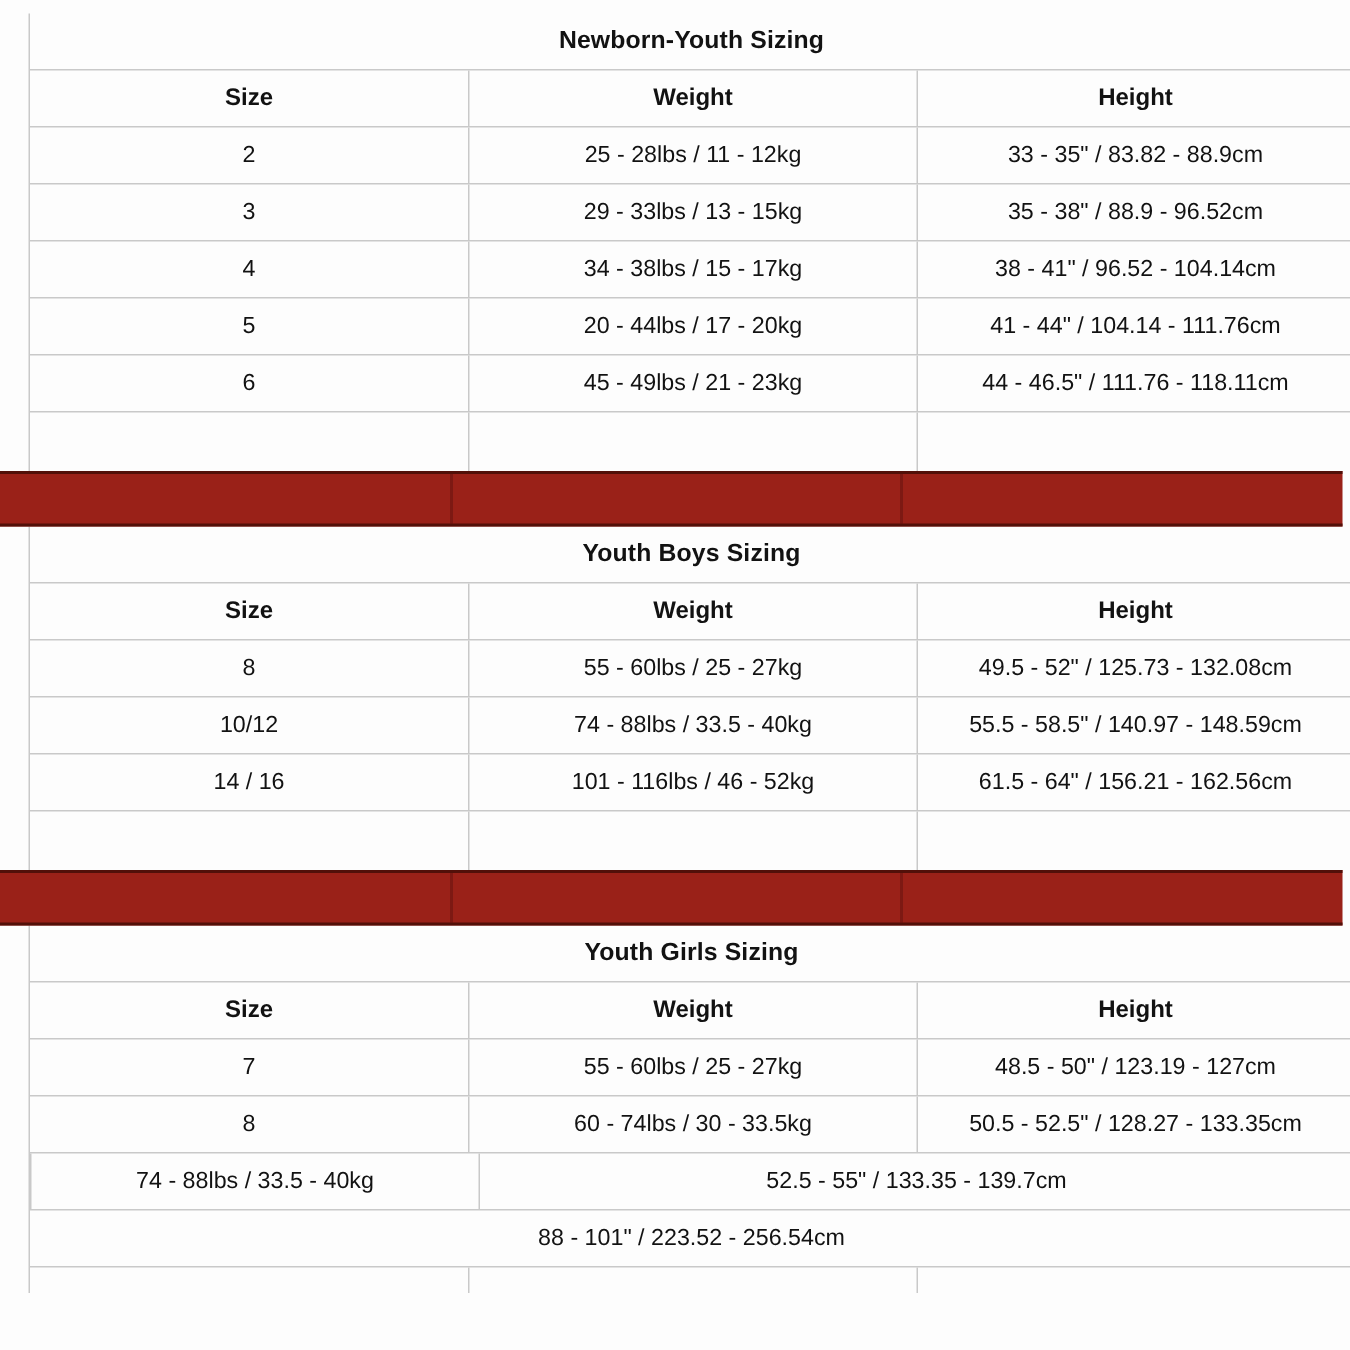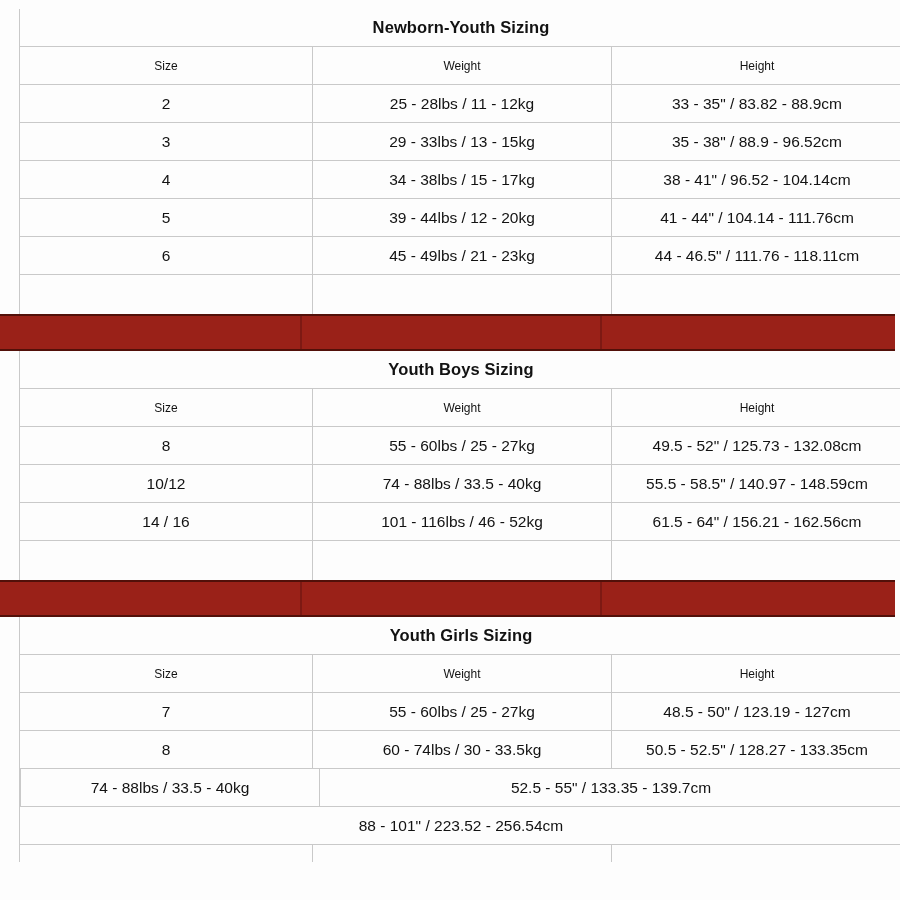--- a/index.html
+++ b/index.html
@@ -31,21 +31,21 @@
     display:flex;height:38px;box-sizing:border-box;
     border-bottom:1px solid var(--grid);align-items:stretch;
   }
   .cell{
     display:flex;align-items:center;justify-content:center;
     box-sizing:border-box;font-size:15.5px;white-space:nowrap;
   }
   .c1{width:292px;}
   .c2{width:300px;border-left:1px solid var(--grid);border-right:1px solid var(--grid);}
   .c3{flex:1;}
-  .header-row .cell{font-weight:normal;font-size:12px;text-align:right;}
+  .header-row .cell{font-weight:bold;font-size:16px;text-align:right;}
   .empty-row{height:39px;border-bottom:none;}
   .tail-row{height:17px;border-bottom:none;}
   .bar{
     position:relative;width:895px;height:37px;box-sizing:border-box;
     background:var(--bar);
     border-top:2px solid var(--bar-edge);border-bottom:2px solid var(--bar-edge);
   }
   .bar .vseam{position:absolute;top:0;bottom:0;width:2px;background:rgba(40,5,3,.25);}
   .seam-1{left:300px;}
   .seam-2{left:600px;}
@@ -73,21 +73,21 @@
       <div class="cell c2">29 - 33lbs / 13 - 15kg</div>
       <div class="cell c3">35 - 38" / 88.9 - 96.52cm</div>
     </div>
     <div class="row">
       <div class="cell c1">4</div>
       <div class="cell c2">34 - 38lbs / 15 - 17kg</div>
       <div class="cell c3">38 - 41" / 96.52 - 104.14cm</div>
     </div>
     <div class="row">
       <div class="cell c1">5</div>
-      <div class="cell c2">39 - 44lbs / 12 - 20kg</div>
+      <div class="cell c2">20 - 44lbs / 17 - 20kg</div>
       <div class="cell c3">41 - 44" / 104.14 - 111.76cm</div>
     </div>
     <div class="row">
       <div class="cell c1">6</div>
       <div class="cell c2">45 - 49lbs / 21 - 23kg</div>
       <div class="cell c3">44 - 46.5" / 111.76 - 118.11cm</div>
     </div>
     <div class="row empty-row">
       <div class="cell c1"></div>
       <div class="cell c2"></div>

